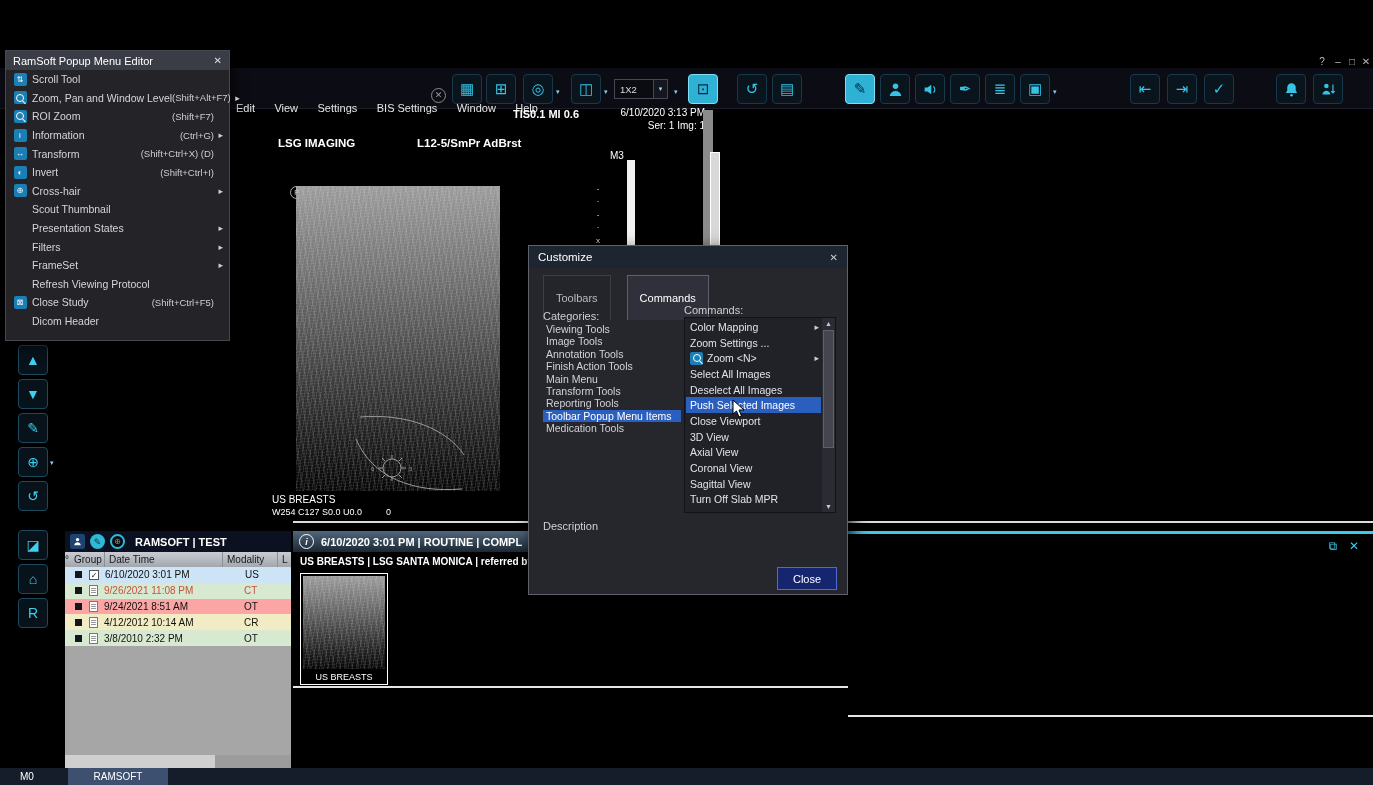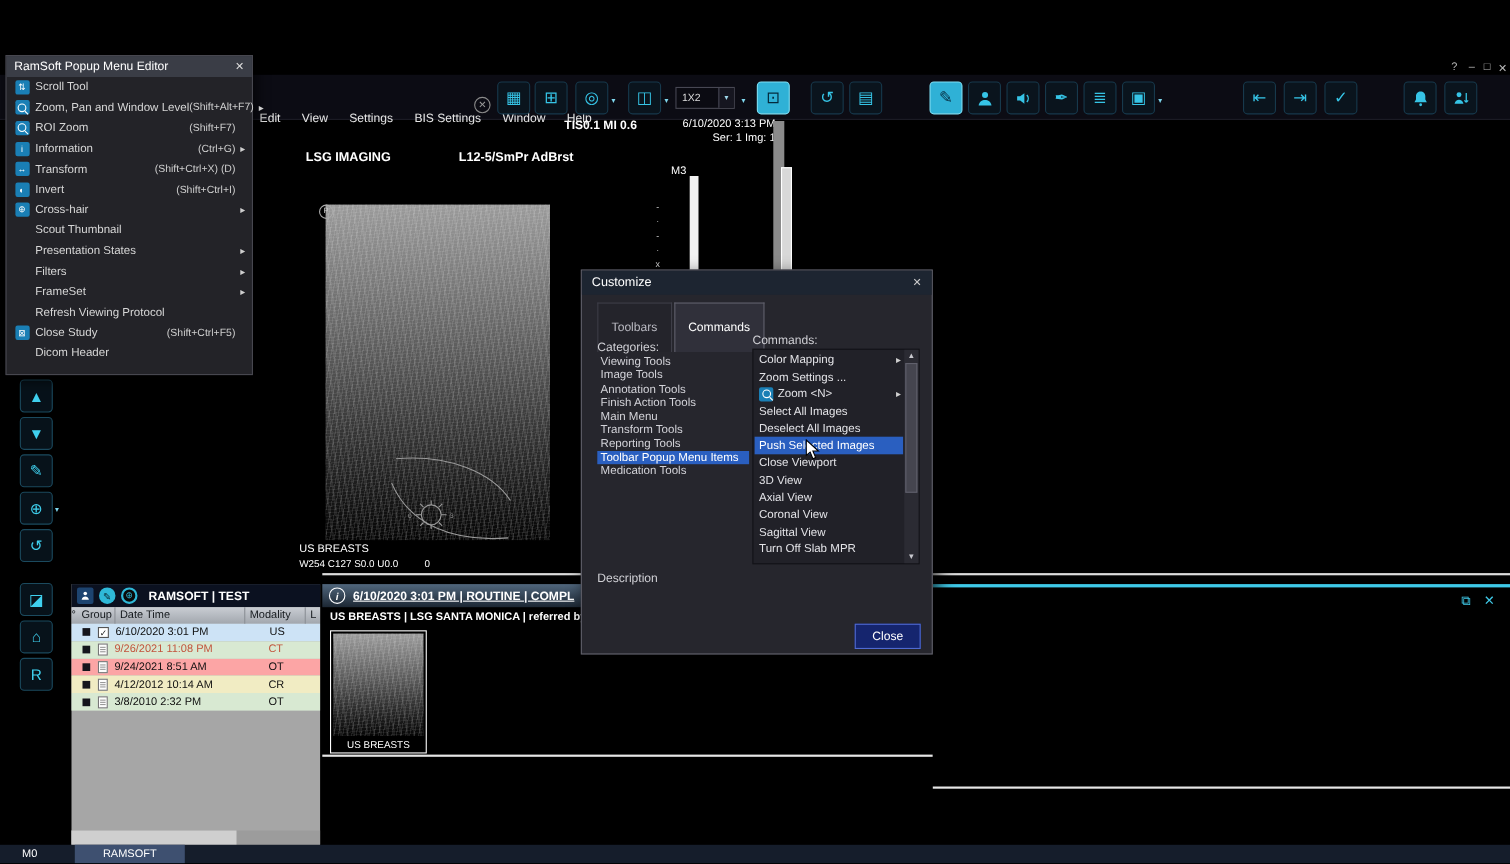--- a/index.html
+++ b/index.html
@@ -55,21 +55,21 @@
   .p-marker{position:absolute;left:290px;top:186px;width:11px;height:11px;border:1px solid #aaa;border-radius:50%;
       color:#ccc;font-size:7px;line-height:11px;text-align:center;}
   .tickcol{position:absolute;left:594px;top:182px;width:8px;color:#ddd;font-size:8px;line-height:13px;text-align:center;}
 
   
   #customize{position:absolute;left:528px;top:245px;width:320px;height:350px;background:#26262d;border:1px solid #60606a;
       box-shadow:5px 6px 16px rgba(0,0,0,.8);z-index:25;box-sizing:border-box;}
   .cz-title{height:22px;background:#1d2531;color:#fff;font-size:11.5px;display:flex;align-items:center;padding:0 9px;}
   .cz-close{margin-left:auto;color:#ccc;font-size:10px;}
   .cz-tabs{position:absolute;left:14px;top:29px;display:flex;}
-  .cz-tab{padding:16px 12px;font-size:11px;color:#b9b9c1;border:1px solid #3e3e48;border-bottom:none;background:#24242b;margin-right:2px;}
+  .cz-tab{padding:16px 12px;font-size:11px;color:#b9b9c1;border:1px solid #3e3e48;border-bottom:none;background:#24242b;margin-right:16px;}
   .cz-tab.active{background:#30303a;color:#fff;border-color:#5f5f6b;}
   .cz-label{position:absolute;font-size:11px;color:#cfcfd4;}
   .cat-list{position:absolute;left:14px;top:77px;width:138px;}
   .cat-item{font-size:10.5px;color:#d2d2d8;height:12.4px;line-height:12.4px;padding-left:3px;white-space:nowrap;}
   .cat-item.selected{background:#2a5fc0;color:#fff;}
   .cmd-box{position:absolute;left:155px;top:71px;width:152px;height:196px;background:#212128;border:1px solid #121217;box-sizing:border-box;}
   .cmd-list{position:absolute;left:1px;top:1px;right:14px;bottom:1px;text-align:right;}
   .cmd-item{display:flex;align-items:center;height:15.7px;font-size:10.5px;color:#e2e2e6;padding:0 2px 0 4px;white-space:nowrap;}
   .cmd-item.selected{background:#2a5fc0;color:#fff;}
   .cmd-arrow{margin-left:auto;font-size:9px;color:#cfcfcf;}
@@ -105,21 +105,21 @@
   .r-white{background:#fca5a5;}
   .r-yellow{background:#f1ecc3;}
   .t-red{color:#c2543c;}
   .sp-hscroll{position:absolute;left:0;bottom:0;width:226px;height:13px;background:#9c9c9c;}
   .sp-hthumb{width:150px;height:13px;background:#cfcfcf;}
 
   #mid-panel{position:absolute;left:293px;top:531px;width:555px;height:155px;background:#000;border-bottom:2px solid #e6e6e6;}
   .mp-head{height:21px;background:linear-gradient(#50667c,#1c2733);display:flex;align-items:center;padding-left:6px;}
   .info-ic{width:13px;height:13px;border:1.5px solid #fff;border-radius:50%;color:#fff;font-size:9px;font-style:italic;font-weight:bold;
       display:flex;align-items:center;justify-content:center;box-sizing:content-box;flex:none;}
-  .mp-title{color:#fff;font-size:11px;font-weight:bold;margin-left:7px;white-space:nowrap;text-decoration:underline;}
+  .mp-title{color:#fff;font-size:11px;font-weight:bold;margin-left:7px;white-space:nowrap;}
   .mp-line{color:#fff;font-size:10px;font-weight:bold;margin:4px 0 0 7px;white-space:nowrap;}
   .thumb{position:absolute;left:7px;top:42px;width:88px;height:112px;border:1px solid #fff;background:#000;display:flex;flex-direction:column;box-sizing:border-box;}
   .thumb .timg{flex:1;margin:2px;}
   .thumb .tlabel{height:13px;color:#fff;font-size:9px;text-align:center;line-height:13px;}
 
   #right-panel{position:absolute;left:848px;top:531px;width:525px;height:181px;background:#000;
       border-top:3px solid #3fc9e8;border-bottom:2px solid #e6e6e6;box-sizing:content-box;}
   .rp-ic{position:absolute;top:5px;color:#3fc9e8;font-size:12px;}
 
   #statusbar{position:absolute;left:0;top:768px;width:1373px;height:17px;background:#151d2b;color:#fff;font-size:10px;}

